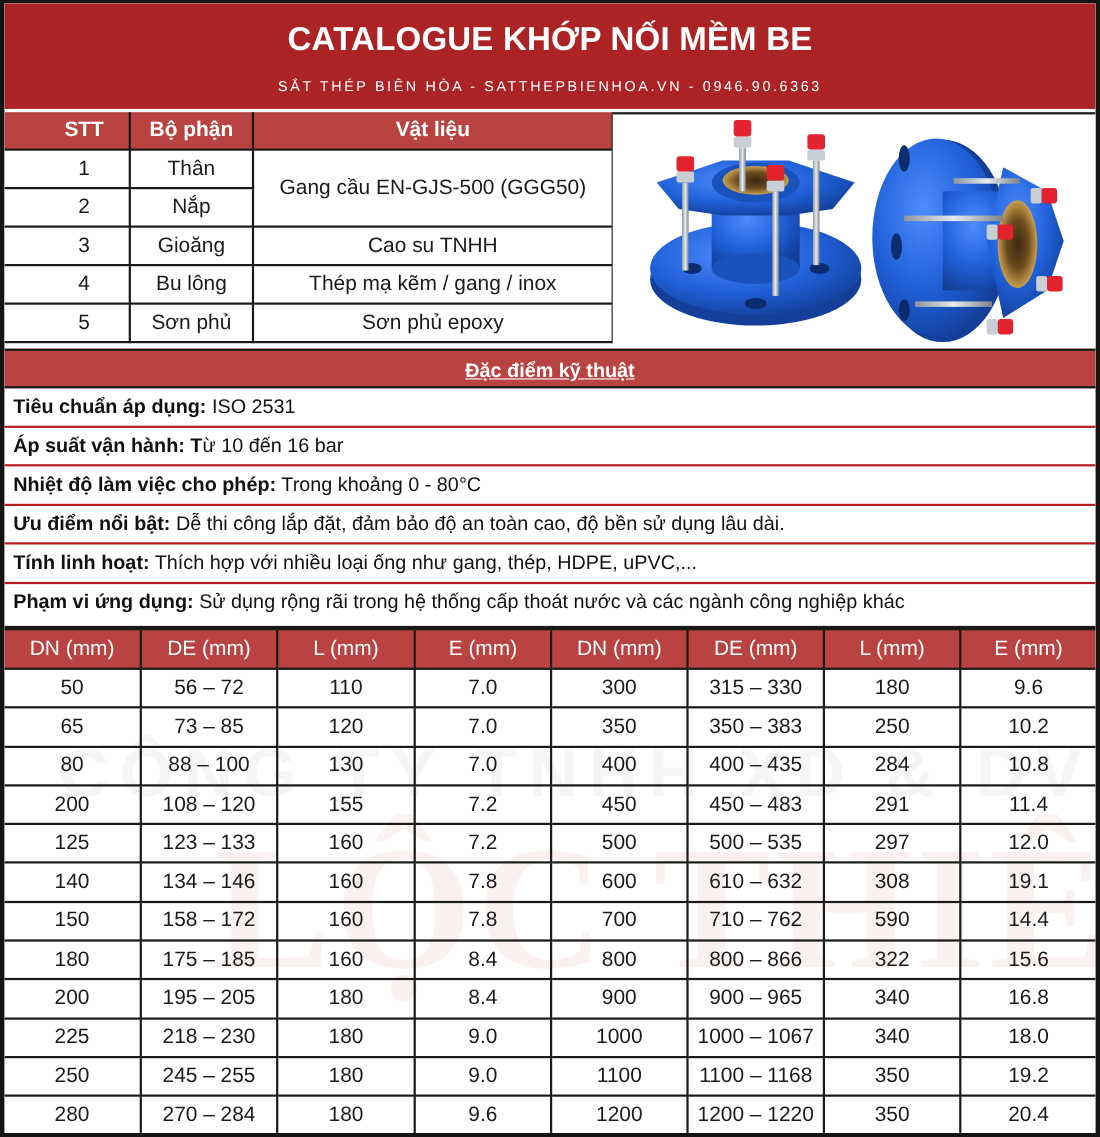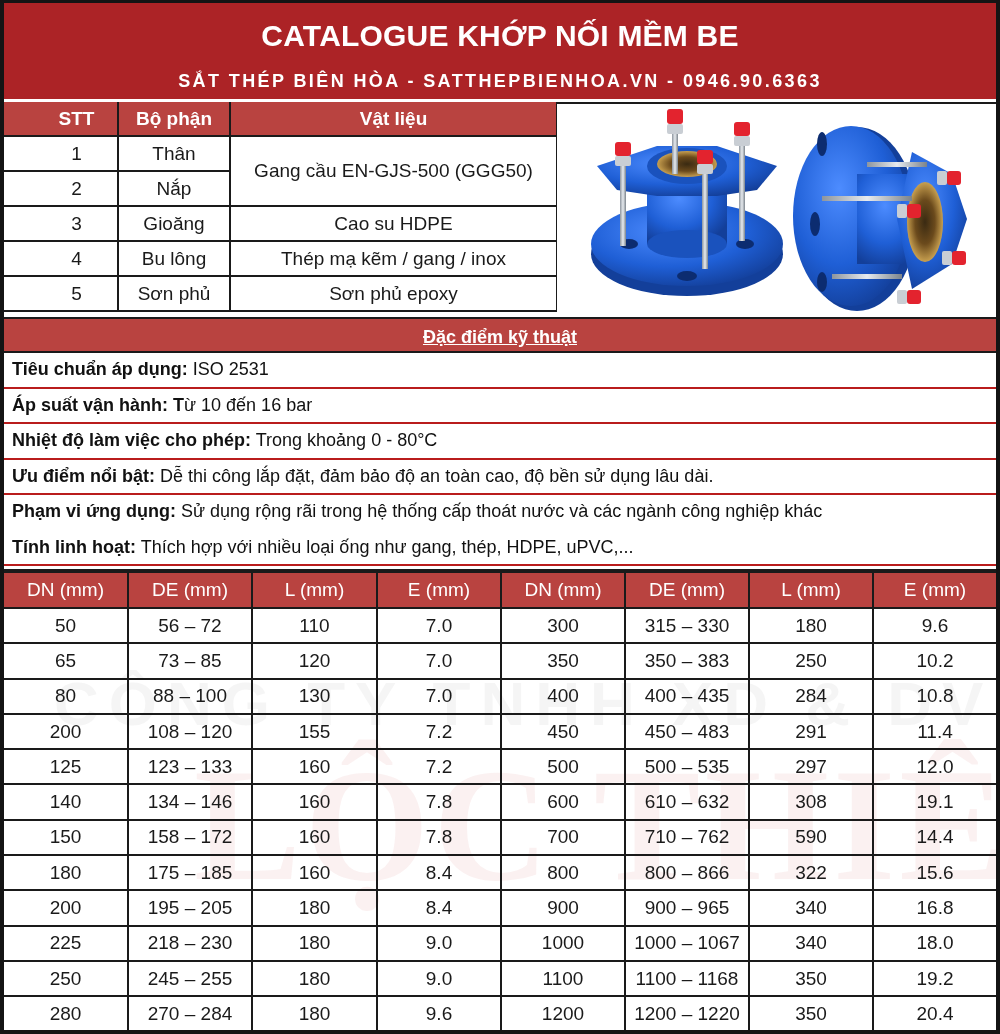--- a/index.html
+++ b/index.html
@@ -17,21 +17,21 @@
     position: absolute; left: 0; top: 0; width: 992px; height: 96px;
     background: #ac2326; color: #fff; text-align: center;
   }
   .banner-title {
     position: absolute; left: 0; right: 0; top: 16px;
     font-size: 30px; font-weight: bold; letter-spacing: 0.2px;
     font-family: "Liberation Sans", sans-serif;
   }
   .banner-sub {
     position: absolute; left: 0; right: 0; top: 68px;
-    font-size: 18px; font-weight: bold; letter-spacing: 2.4px;
+    font-size: 13px; font-weight: normal; letter-spacing: 2.4px;
   }
 
   
   .parts {
     position: absolute; left: 0; top: 99px; width: 553px;
     border-collapse: collapse; table-layout: fixed;
   }
   .parts th, .parts td {
     border: 2px solid #1a1a1a; text-align: center; font-size: 19px;
     font-weight: normal; height: 35px; padding: 0;
@@ -113,21 +113,21 @@
       <td>Thân</td>
       <td rowspan="2">Gang cầu EN-GJS-500 (GGG50)</td>
     </tr>
     <tr>
       <td>2</td>
       <td>Nắp</td>
     </tr>
     <tr>
       <td>3</td>
       <td>Gioăng</td>
-      <td>Cao su HDPE</td>
+      <td>Cao su TNHH</td>
     </tr>
     <tr>
       <td>4</td>
       <td>Bu lông</td>
       <td>Thép mạ kẽm / gang / inox</td>
     </tr>
     <tr>
       <td>5</td>
       <td>Sơn phủ</td>
       <td>Sơn phủ epoxy</td>
@@ -204,22 +204,22 @@
     </svg>
   </div>
 
   <div class="spec-header">Đặc điểm kỹ thuật</div>
 
   <div class="spec-list">
     <div class="spec-row"><b>Tiêu chuẩn áp dụng:</b><span> ISO 2531</span></div>
     <div class="spec-row"><b>Áp suất vận hành: T</b><span>ừ 10 đến 16 bar</span></div>
     <div class="spec-row"><b>Nhiệt độ làm việc cho phép:</b><span> Trong khoảng 0 - 80°C</span></div>
     <div class="spec-row"><b>Ưu điểm nổi bật:</b><span> Dễ thi công lắp đặt, đảm bảo độ an toàn cao, độ bền sử dụng lâu dài.</span></div>
+    <div class="spec-row"><b>Tính linh hoạt:</b><span> Thích hợp với nhiều loại ống như gang, thép, HDPE, uPVC,...</span></div>
     <div class="spec-row" style="border-bottom:none"><b>Phạm vi ứng dụng:</b><span> Sử dụng rộng rãi trong hệ thống cấp thoát nước và các ngành công nghiệp khác</span></div>
-    <div class="spec-row"><b>Tính linh hoạt:</b><span> Thích hợp với nhiều loại ống như gang, thép, HDPE, uPVC,...</span></div>
   </div>
 
   <div class="watermark wm1">CÔNG TY TNHH XD &amp; DV TM</div>
   <div class="watermark wm2">LỘC THIÊN</div>
 
   <table class="dims" id="dims">
     <colgroup>
       <col style="width:124px">
           <col style="width:124px">
           <col style="width:125px">

